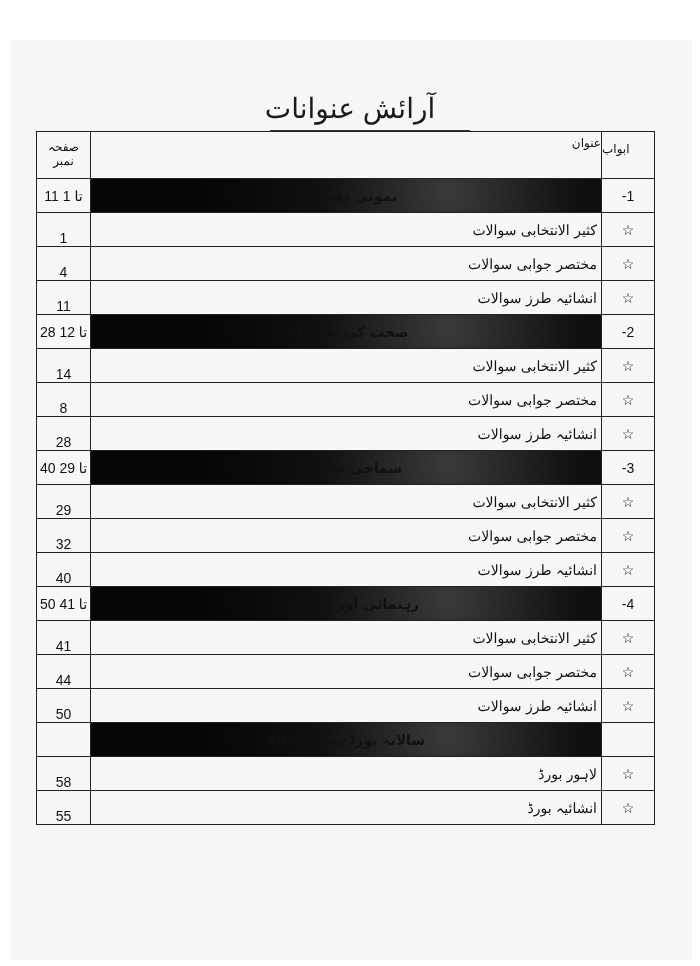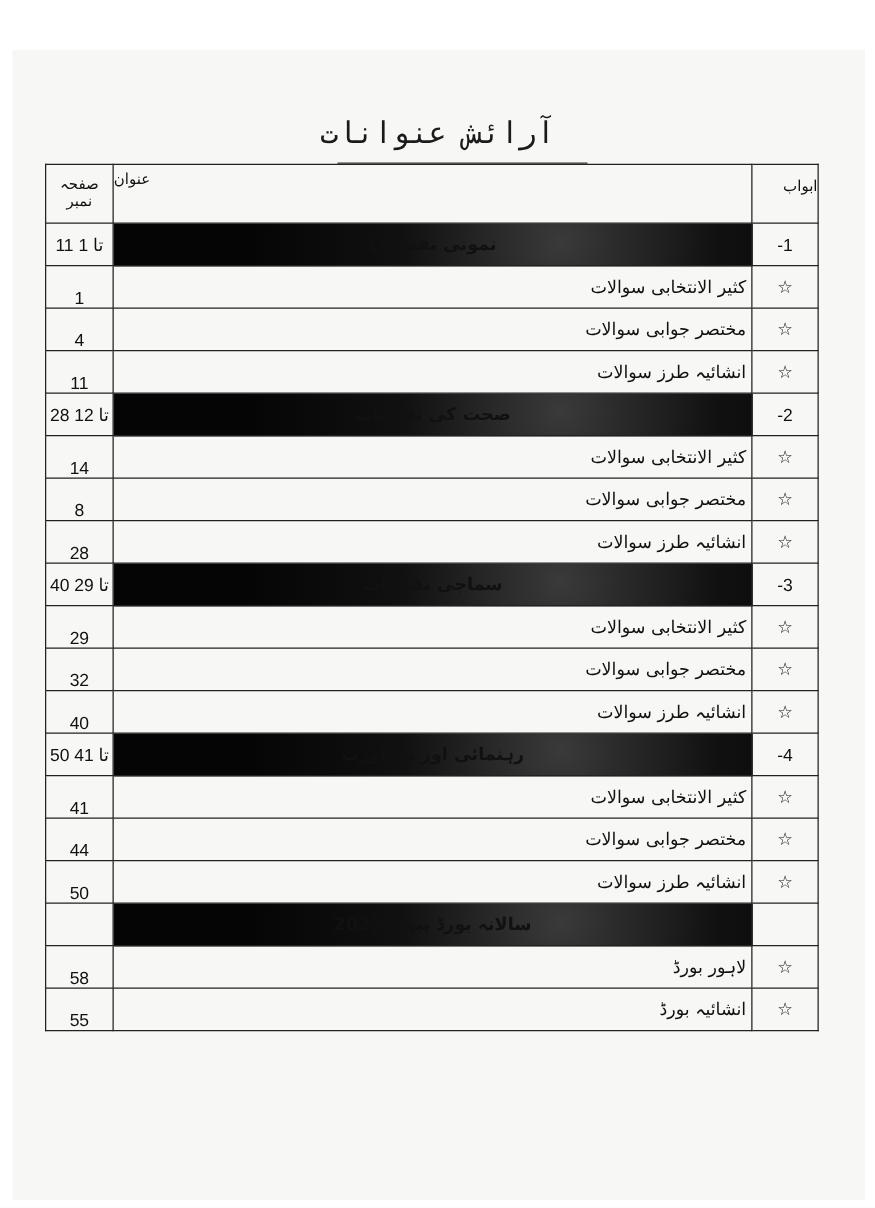--- a/index.html
+++ b/index.html
@@ -10,22 +10,22 @@
     font-family: "DejaVu Sans", sans-serif;
     overflow: hidden;
   }
   .page {
     position: absolute; left: 10px; top: 40px; width: 682px; height: 920px;
     background: #f7f7f5;
   }
   .title {
     position: absolute; left: 0; right: 0; top: 92px;
     text-align: center;
-    font-family: Liberation Mono, monospace;
-    font-size: 24px; color: #1a1a1a;
+    font-family: Liberation Sans, sans-serif;
+    font-size: 28px; color: #1a1a1a;
     direction: rtl;
   }
   .title-rule {
     position: absolute; left: 270px; width: 200px; top: 130px; height: 1px; background:#333;
   }
   table.toc {
     position: absolute; left: 36px; top: 131px; width: 618px;
     border-collapse: collapse;
     table-layout: fixed;
     direction: ltr;
@@ -37,22 +37,22 @@
     font-size: 14px; color: #111;
   }
   col.c-page { width: 54px; }
   col.c-title { width: 511px; }
   col.c-ch { width: 53px; }
   tr.header td {
     height: 36px; vertical-align: top;
     font-family: "DejaVu Serif", serif; font-size: 12px; margin-top: 33px;
   }
   tr.header td.h-page { text-align: center; padding-top: 8px; }
-  tr.header td.h-title { text-align: left; padding-top: 4px; direction: rtl; font-family: Liberation Serif, serif; }
-  tr.header td.h-ch { text-align: right; padding-top: 10px; direction: rtl; }
+  tr.header td.h-title { text-align: right; padding-top: 4px; direction: rtl; font-family: Liberation Serif, serif; }
+  tr.header td.h-ch { text-align: left; padding-top: 10px; direction: rtl; }
   td.page-num { text-align: center; font-family: "Liberation Sans", sans-serif; font-size: 15px; padding-top: 8px; vertical-align: bottom; }
   td.page-range { text-align: center; font-family: "Liberation Sans", sans-serif; font-size: 14px; }
   td.chapter-bar {
     background: #0b0b0b;
     background-image: radial-gradient(circle at 70% 40%, #3a3a3a 0, #111 35%, #050505 70%);
     color: #fff; text-align: center;
     font-weight: bold; font-size: 20px;
     direction: rtl;
   }
   td.ch-num { text-align: center; font-family: "Liberation Sans", sans-serif; font-size: 15px; direction: ltr; }

